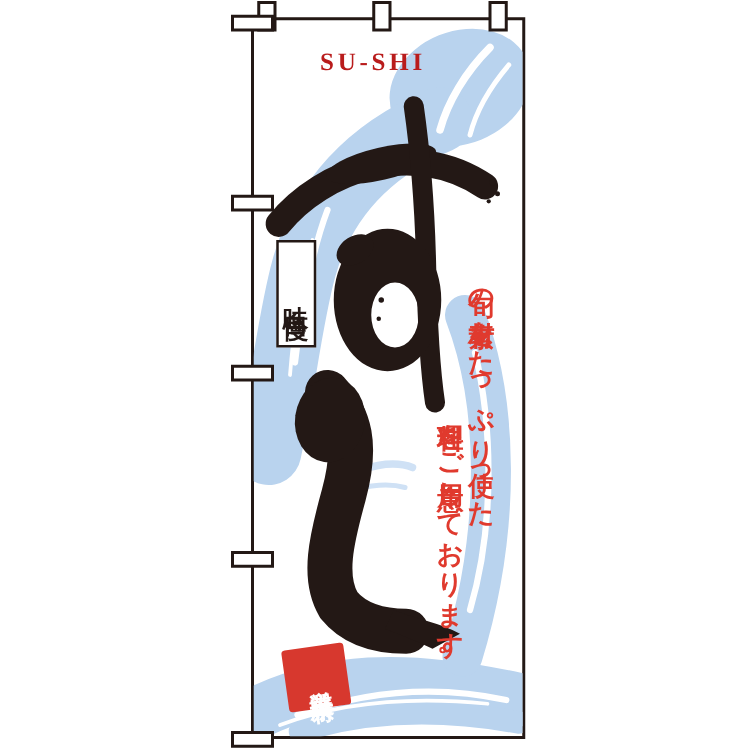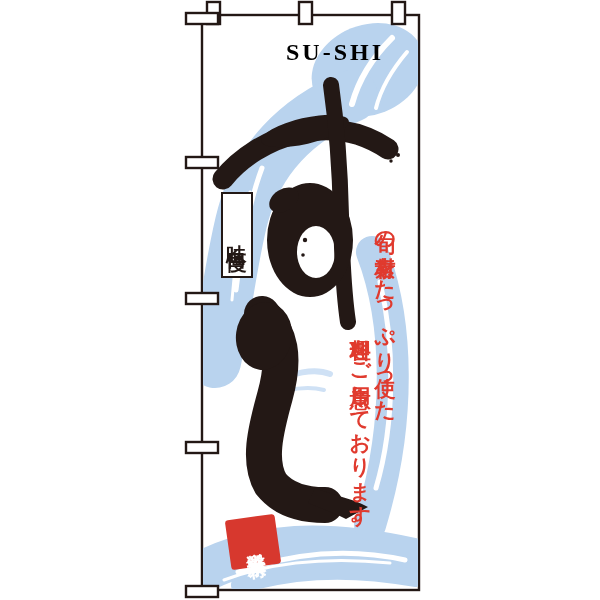--- a/index.html
+++ b/index.html
@@ -2,22 +2,22 @@
 <html><head>
 <meta charset="utf-8">
 <style>
   html,body{margin:0;padding:0;background:#ffffff;}
   .stage{position:relative;width:600px;height:600px;background:#ffffff;overflow:hidden;
          font-family:"Liberation Sans",sans-serif;}
   .stage svg{position:absolute;left:0;top:0;}
 
   .su-shi{
     position:absolute;left:256px;top:39px;
-    font-family:"Liberation Serif",serif;font-weight:700;font-size:24px;
-    letter-spacing:3px;color:#000000;white-space:nowrap;margin-left:30px;
+    font-family:"Liberation Serif",serif;font-weight:700;font-size:20px;
+    letter-spacing:3px;color:#b91c1c;white-space:nowrap;
   }
   .badge-box{
     position:absolute;left:221px;top:192px;width:32px;height:86px;
     box-sizing:border-box;border:2px solid #231815;background:#ffffff;
     display:flex;align-items:center;justify-content:center;
     writing-mode:vertical-rl;text-orientation:upright;
     font-family:"DejaVu Sans",sans-serif;font-weight:700;font-size:20px;
     letter-spacing:4px;color:#231815;line-height:1;
   }
   .tagline{

